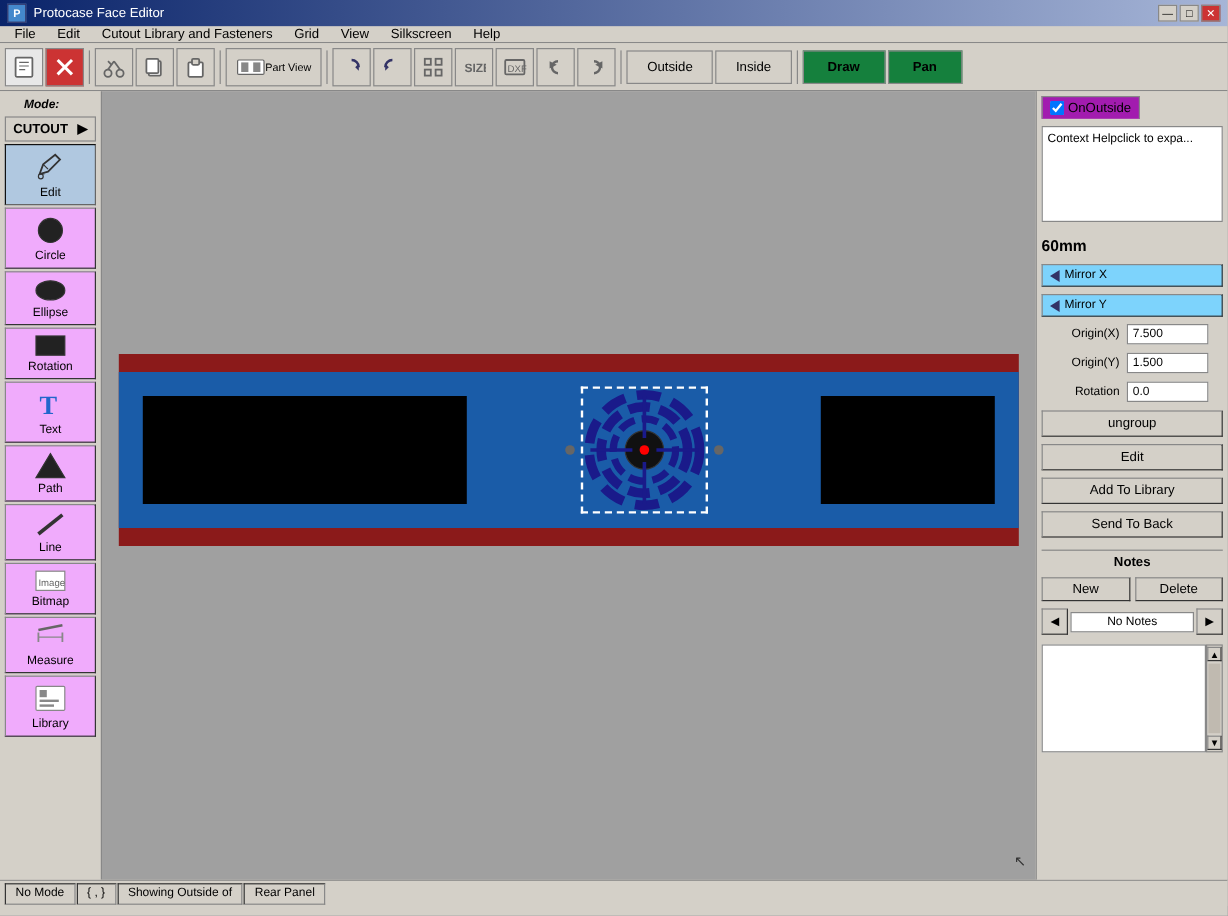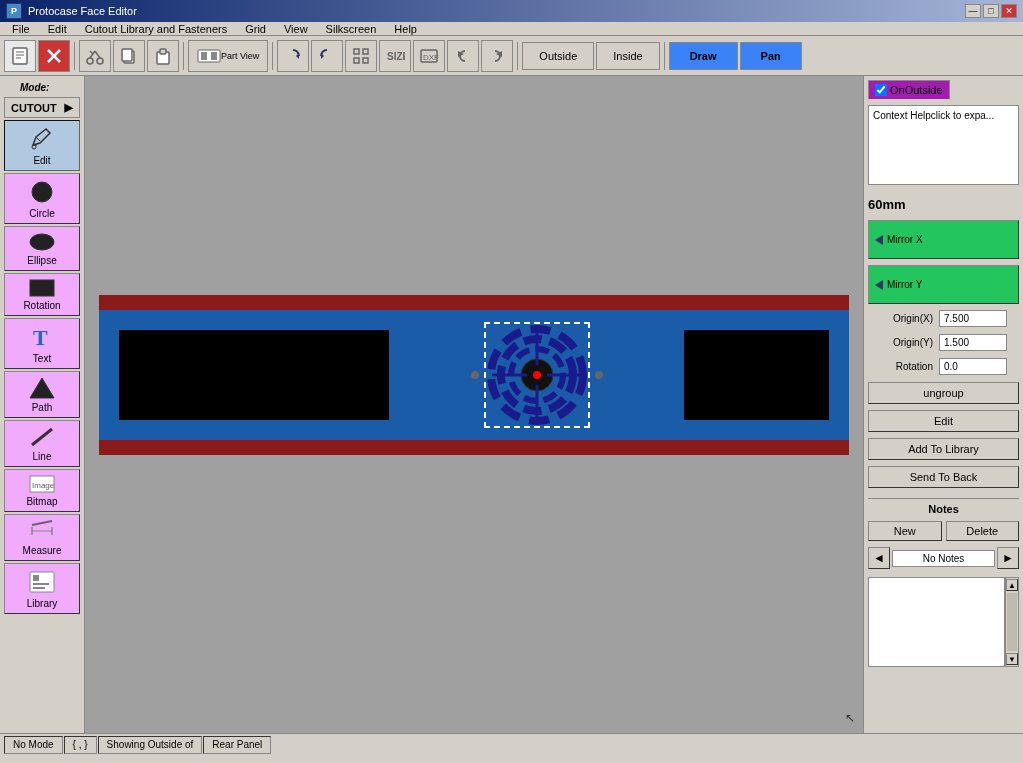--- a/index.html
+++ b/index.html
@@ -15,21 +15,21 @@
     
     #menu-bar { background: #d4d0c8; border-bottom: 1px solid #888; height: 14px; display: flex; align-items: center; padding: 0 4px; gap: 2px; }
     .menu-item { padding: 2px 8px; cursor: pointer; font-size: 11px; }
     
     
     #toolbar { background: #d4d0c8; border-bottom: 1px solid #888; height: 40px; display: flex; align-items: center; padding: 2px 4px; gap: 2px; }
     .toolbar-btn { width: 32px; height: 32px; background: #d4d0c8; border: 1px solid #888; display: flex; align-items: center; justify-content: center; cursor: pointer; font-size: 16px; }
     .toolbar-sep { width: 1px; height: 28px; background: #888; margin: 0 2px; }
     .toolbar-btn-wide { height: 32px; padding: 0 8px; background: #d4d0c8; border: 1px solid #888; display: flex; align-items: center; justify-content: center; cursor: pointer; font-size: 10px; flex-direction: row; }
     .view-btn { height: 28px; padding: 0 16px; background: #d4d0c8; border: 1px solid #888; cursor: pointer; font-size: 11px; display: flex; align-items: center; }
-    .draw-pan-btn { height: 28px; padding: 0 20px; background: #3b82f6; border: 1px solid #888; cursor: pointer; font-size: 11px; display: flex; align-items: center; font-weight: bold; }
+    .draw-pan-btn { height: 28px; padding: 0 20px; background: #15803d; border: 1px solid #888; cursor: pointer; font-size: 11px; display: flex; align-items: center; font-weight: bold; }
     
     
     #main { display: flex; height: calc(763px - 22px - 22px - 40px - 22px); }
     
     
     #left-sidebar { width: 85px; background: #d4d0c8; border-right: 1px solid #888; display: flex; flex-direction: column; padding: 4px 4px; gap: 2px; }
     #mode-label { font-size: 10px; font-weight: bold; color: #000; padding: 2px 16px; font-style: italic; }
     .cutout-btn { background: #d4d0c8; border: 1px solid #888; padding: 3px 6px; cursor: pointer; display: flex; align-items: center; justify-content: space-between; font-size: 11px; font-weight: bold; }
     .tool-btn { background: #f0abfc; border: 1px outset #888; padding: 4px 2px; cursor: pointer; display: flex; flex-direction: column; align-items: center; justify-content: center; min-height: 42px; }
     .tool-btn.active { background: #b0c8e0; border: 1px inset #666; }
@@ -37,21 +37,21 @@
     
     
     #canvas-area { flex: 1; background: #a0a0a0; position: relative; overflow: hidden; }
     
     
     #panel-container { position: absolute; top: 50%; left: 50%; transform: translate(-50%, -50%); margin-top: -30px; }
     
     
     #right-sidebar { width: 160px; background: #d4d0c8; border-left: 1px solid #888; display: flex; flex-direction: column; overflow: hidden; }
     #right-sidebar-inner { padding: 4px; display: flex; flex-direction: column; gap: 4px; }
-    .mirror-btn { background: #22c55e; border: 1px outset #888; padding: 13px 6px; cursor: pointer; font-size: 10px; display: flex; align-items: center; gap: 4px; width: 100%; margin-bottom: 2px; }
+    .mirror-btn { background: #7dd3fc; border: 1px outset #888; padding: 3px 6px; cursor: pointer; font-size: 10px; display: flex; align-items: center; gap: 4px; width: 100%; margin-bottom: 2px; }
     .field-row { display: flex; align-items: center; gap: 6px; margin-bottom: 3px; }
     .field-label { font-size: 10px; width: 65px; text-align: right; }
     .field-input { width: 68px; border: 1px solid #888; background: white; padding: 2px 4px; font-size: 10px; }
     .action-btn { background: #d4d0c8; border: 1px outset #888; padding: 4px 0; cursor: pointer; font-size: 11px; text-align: center; width: 100%; margin-bottom: 2px; }
     .notes-btn-row { display: flex; gap: 4px; }
     .notes-btn { flex: 1; background: #d4d0c8; border: 1px outset #888; padding: 3px 0; cursor: pointer; font-size: 11px; text-align: center; }
     .nav-row { display: flex; align-items: center; gap: 2px; margin-top: 2px; }
     .nav-btn { width: 22px; height: 22px; background: #d4d0c8; border: 1px outset #888; display: flex; align-items: center; justify-content: center; cursor: pointer; font-size: 12px; }
     .nav-label { flex: 1; background: white; border: 1px solid #888; padding: 2px 4px; font-size: 10px; text-align: center; }
     .notes-text-area { background: white; border: 1px solid #888; flex: 1; width: 100%; resize: none; font-size: 10px; padding: 2px; min-height: 80px; }

